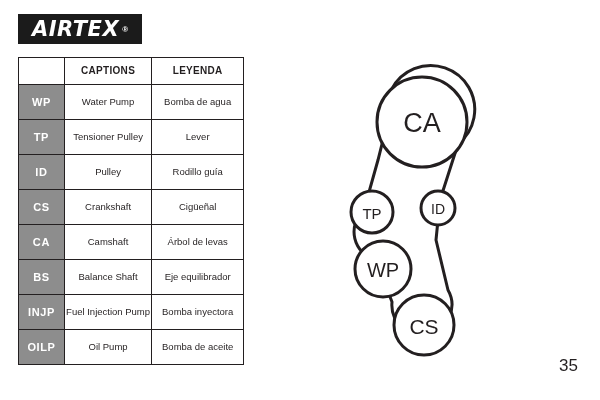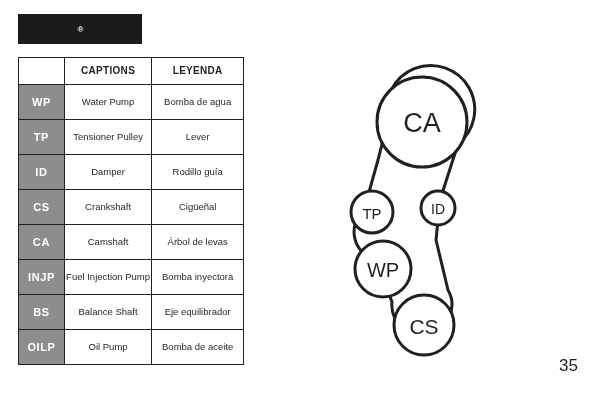--- a/index.html
+++ b/index.html
@@ -116,20 +116,21 @@
     color: #231f20;
     font-family: "Liberation Sans", sans-serif;
   }
 </style>
 </head>
 <body>
 
 <div id="page">
 
   <div id="logo-box">
+    <span id="logo-text">AIRTEX</span>
       <span id="logo-reg">®</span>
   </div>
 
   <table id="legend-table">
     <colgroup>
       <col class="col-code">
         <col class="col-en">
         <col class="col-es">
     </colgroup>
     <thead>
@@ -145,42 +146,42 @@
         <td>Water Pump</td>
         <td>Bomba de agua</td>
       </tr>
       <tr>
         <td class="code-cell">TP</td>
         <td>Tensioner Pulley</td>
         <td>Lever</td>
       </tr>
       <tr>
         <td class="code-cell">ID</td>
-        <td>Damper</td>
+        <td>Pulley</td>
         <td>Rodillo guía</td>
       </tr>
       <tr>
         <td class="code-cell">CS</td>
         <td>Crankshaft</td>
         <td>Cigüeñal</td>
       </tr>
       <tr>
         <td class="code-cell">CA</td>
         <td>Camshaft</td>
         <td>Árbol de levas</td>
       </tr>
       <tr>
+        <td class="code-cell">BS</td>
+        <td>Balance Shaft</td>
+        <td>Eje equilibrador</td>
+      </tr>
+      <tr>
         <td class="code-cell">INJP</td>
         <td>Fuel Injection Pump</td>
         <td>Bomba inyectora</td>
-      </tr>
-      <tr>
-        <td class="code-cell">BS</td>
-        <td>Balance Shaft</td>
-        <td>Eje equilibrador</td>
       </tr>
       <tr>
         <td class="code-cell">OILP</td>
         <td>Oil Pump</td>
         <td>Bomba de aceite</td>
       </tr>
     </tbody>
   </table>
 
   <div id="diagram">

